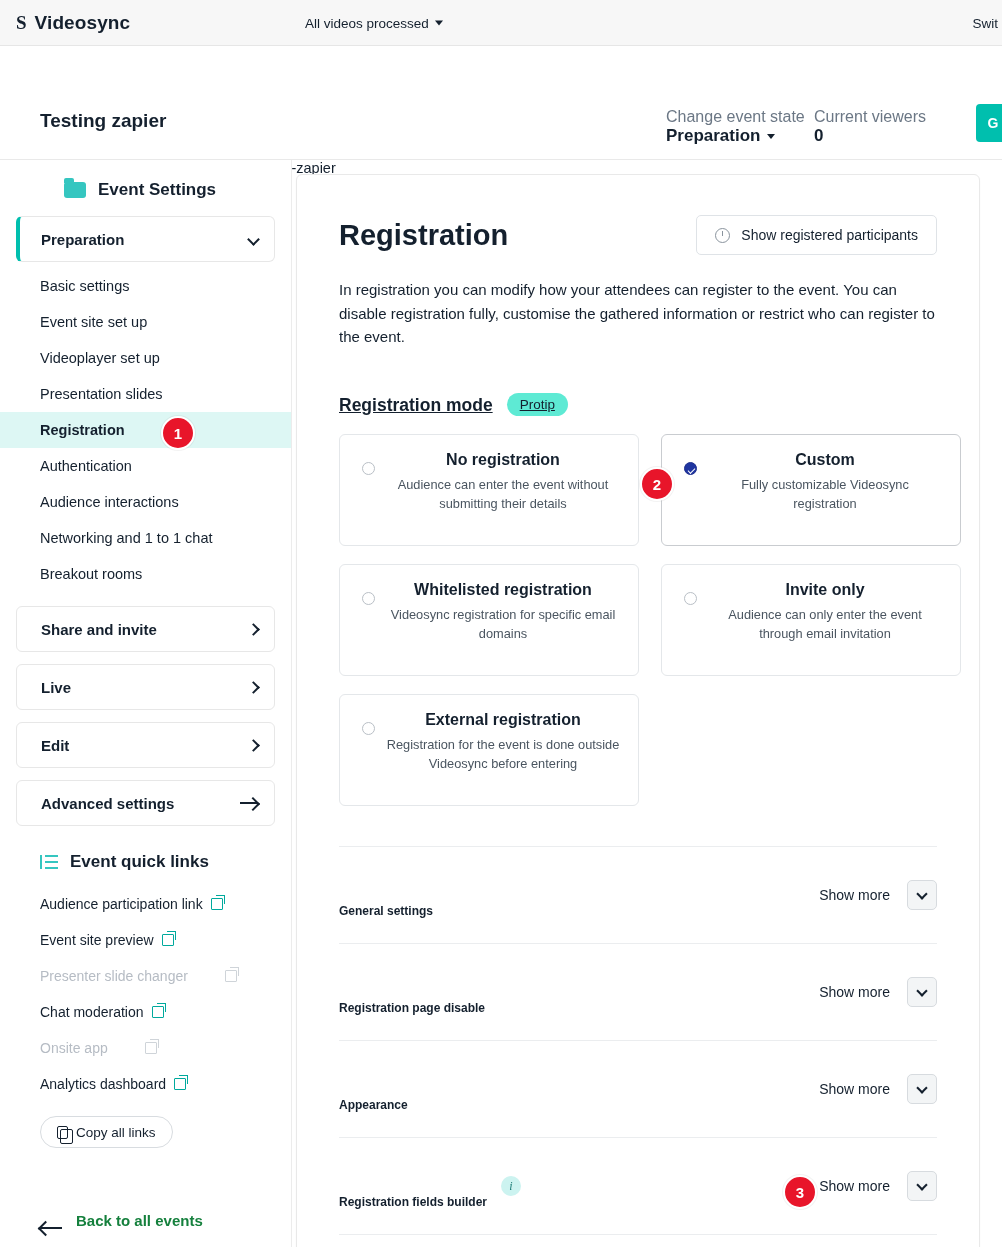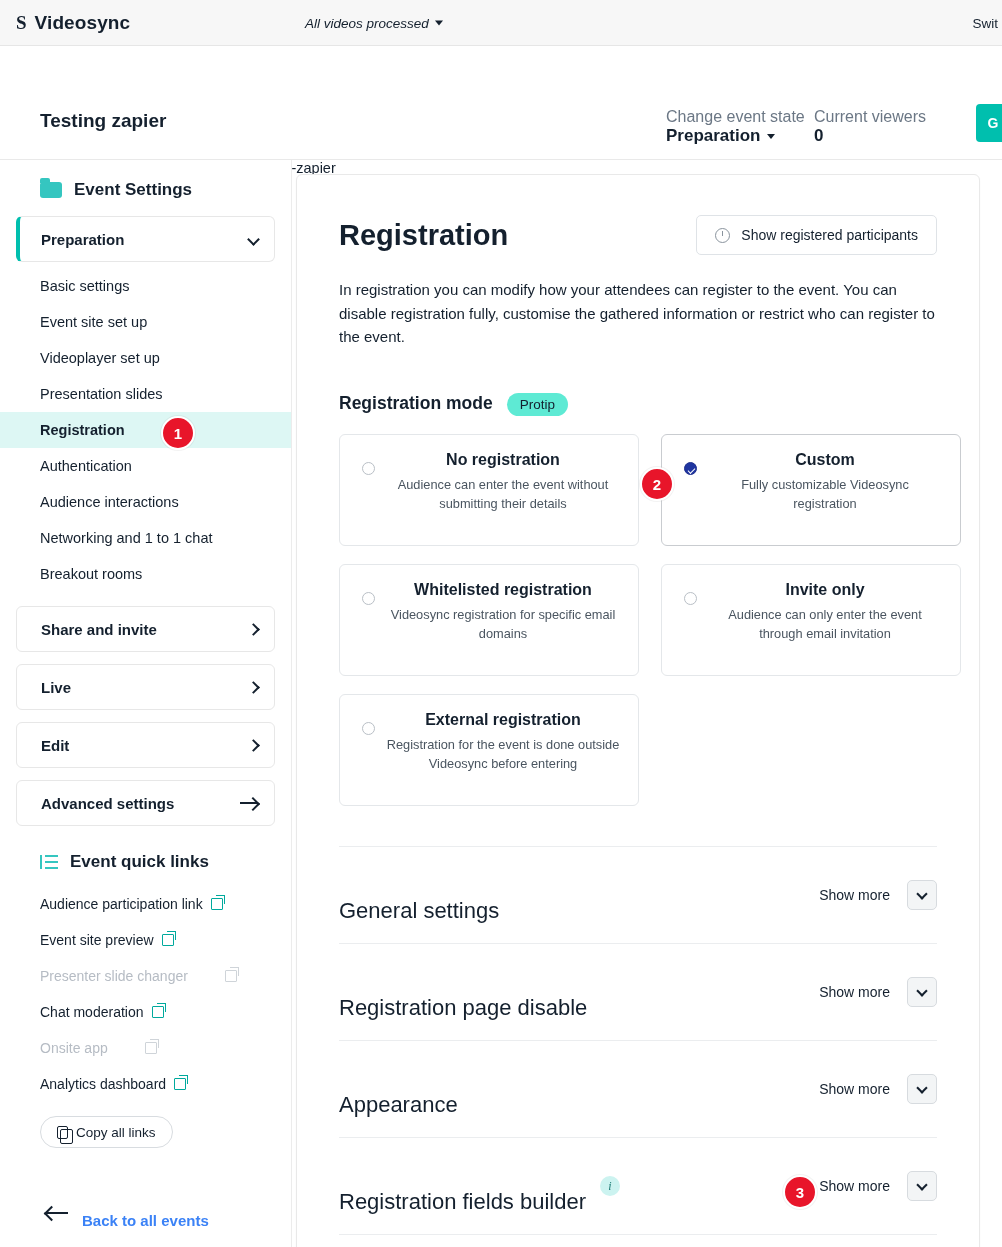--- a/index.html
+++ b/index.html
@@ -24,21 +24,21 @@
   }
   .brand { display: flex; align-items: center; gap: 8px; }
   .brand-logo {
     font-size: 19px; font-weight: 700; color: #14202e;
     font-family: "Liberation Serif", serif;
   }
   .brand-name { font-size: 19px; font-weight: 600; color: #14202e; letter-spacing: .1px; }
   .topbar-center {
     position: absolute; left: 305px; top: 50%; transform: translateY(-50%);
     display: flex; align-items: center; gap: 6px;
-    font-size: 13.5px; color: #14202e; font-style: italic;
+    font-size: 13.5px; color: #14202e;
   }
   .topbar-right {
     position: absolute; right: 0; top: 50%; transform: translateY(-50%);
     font-size: 13.5px; color: #14202e; padding-right: 4px;
   }
   .caret-down {
     width: 0; height: 0;
     border-left: 4.5px solid transparent;
     border-right: 4.5px solid transparent;
     border-top: 5px solid #14202e;
@@ -81,21 +81,21 @@
 
   
   .sidebar {
     position: absolute; left: 0; top: 0; width: 292px; bottom: 0;
     background: #ffffff;
     border-right: 1px solid #ececec;
     padding: 0;
   }
   .sb-heading {
     display: flex; align-items: center; gap: 12px;
-    padding: 20px 0 16px 40px;
+    padding: 20px 0 16px 64px;
     font-size: 17px; font-weight: 700; color: #14202e;
   }
   .folder-icon {
     width: 22px; height: 16px; background: #35c6c0; border-radius: 3px;
     position: relative; flex: none;
   }
   .folder-icon::before {
     content: ""; position: absolute; top: -4px; left: 0;
     width: 10px; height: 5px; background: #35c6c0; border-radius: 2px 2px 0 0;
   }
@@ -184,23 +184,23 @@
   }
   .copy-icon {
     width: 11px; height: 13px; border: 1.6px solid #14202e; border-radius: 2px;
     position: relative;
   }
   .copy-icon::after {
     content: ""; position: absolute; left: 2px; top: 2px;
     width: 11px; height: 13px; border: 1.6px solid #14202e; border-radius: 2px;
   }
   .back-link {
-    position: absolute; left: 46px; bottom: 18px;
-    display: flex; align-items: flex-start; gap: 14px;
-    font-size: 15px; font-weight: 600; color: #3b82f6;
+    position: absolute; left: 40px; bottom: 18px;
+    display: flex; align-items: flex-end; gap: 14px;
+    font-size: 15px; font-weight: 600; color: #15803d;
   }
   .arrow-left {
     width: 22px; height: 2px; background: #14202e; position: relative;
   }
   .arrow-left::after {
     content: ""; position: absolute; left: 0; top: -4px;
     width: 9px; height: 9px;
     border-left: 2px solid #14202e; border-bottom: 2px solid #14202e;
     transform: rotate(45deg);
   }
@@ -235,21 +235,21 @@
     content: ""; position: absolute; left: 5.5px; top: 2px;
     width: 1.6px; height: 5px; background: #8a949e;
   }
   .intro {
     margin: 26px 0 0 0;
     font-size: 15px; line-height: 1.58; color: #14202e;
     max-width: 615px;
   }
   .section-head {
     margin-top: 44px;
-    display: flex; align-items: flex-start; gap: 14px;
+    display: flex; align-items: flex-end; gap: 14px; text-decoration: underline;
   }
   .section-title { font-size: 17.5px; font-weight: 700; color: #14202e; }
   .protip {
     background: #5eead4; color: #14202e;
     border-radius: 12px; padding: 4px 13px;
     font-size: 13.5px;
   }
 
   .mode-grid {
     margin-top: 18px;
@@ -284,21 +284,21 @@
   .mode-name { font-size: 16px; font-weight: 700; color: #14202e; }
   .mode-desc { font-size: 12.8px; color: #4a5560; margin-top: 7px; line-height: 1.45; }
 
   .accordion { margin-top: 40px; }
   .acc-row {
     border-top: 1px solid #ebedef;
     height: 97px;
     display: flex; align-items: center;
     position: relative;
   }
-  .acc-title { font-size: 22px; font-weight: 400; color: #14202e; margin-top: 31px; }
+  .acc-title { font-size: 12px; font-weight: 700; color: #14202e; margin-top: 31px; }
   .acc-info {
     display: inline-flex; align-items: center; justify-content: center;
     width: 20px; height: 20px; border-radius: 50%;
     background: #ccf3f0; color: #1f7d77;
     font-size: 12px; font-style: italic; font-family: "Liberation Serif", serif;
     margin-left: 14px;
   }
   .acc-right {
     position: absolute; right: 0; display: flex; align-items: center; gap: 17px;
   }

